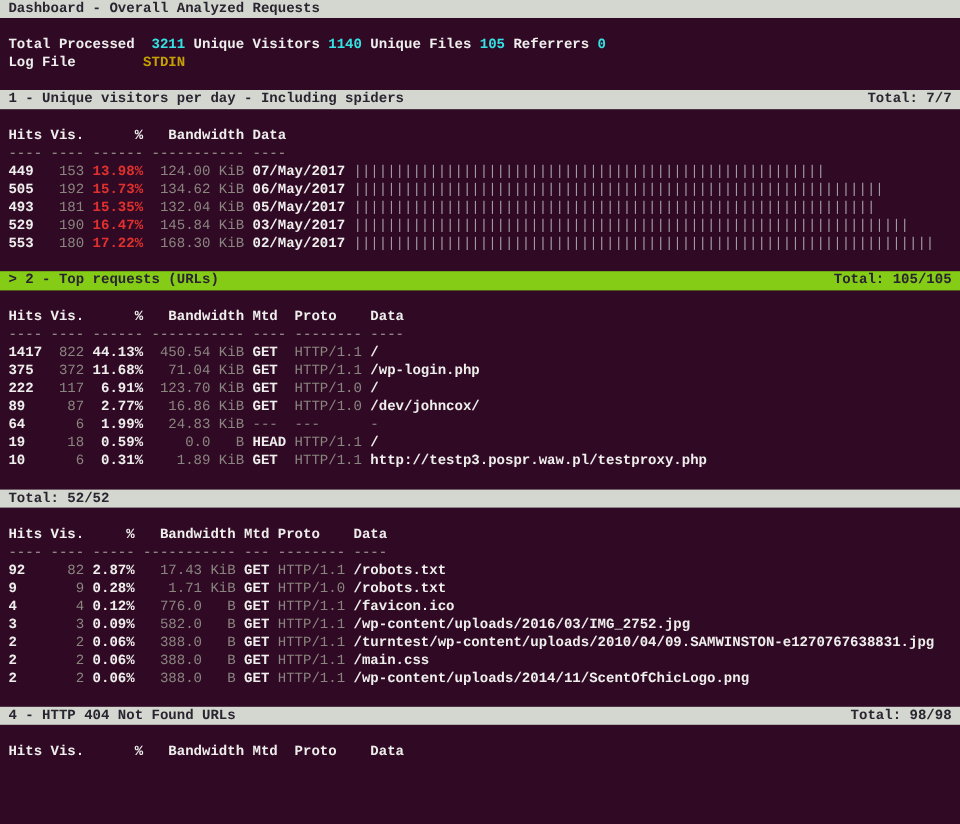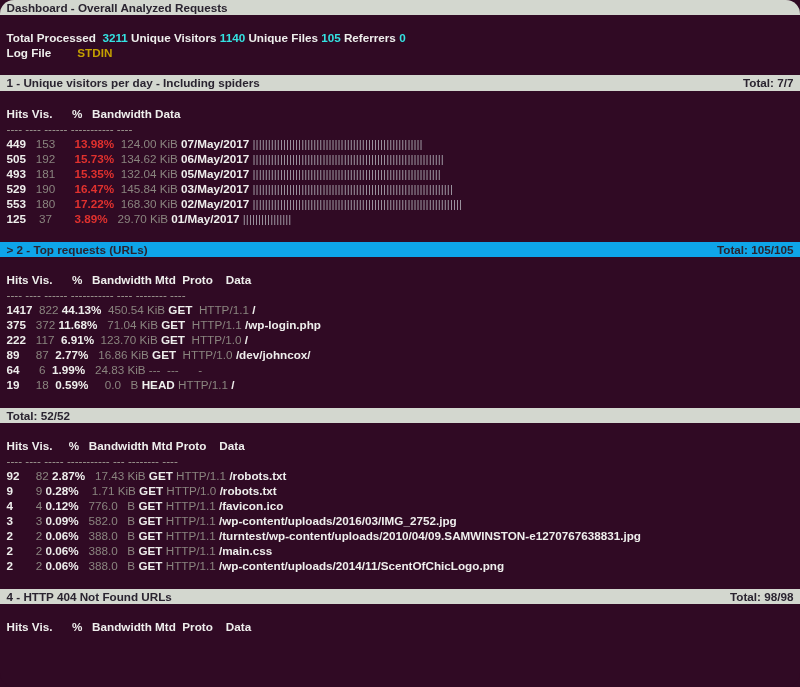--- a/index.html
+++ b/index.html
@@ -1,33 +1,33 @@
 <!DOCTYPE html>
 <html><head>
 <meta charset="utf-8">
 <style>
   html,body{margin:0;padding:0;background:#300a24;}
   .screen{
     width:800px;height:687px;overflow:hidden;position:relative;
     background:#300a24;
-    font-family:Liberation Sans, sans-serif;
-    font-size:11.7px;line-height:15.1px;border-radius:14px;
+    font-family:Liberation Mono, monospace;
+    font-size:11.7px;line-height:15.1px;
   }
   .row{height:15.1px;white-space:pre;padding-left:1ch;}
   .titlebar,.sec-bar{
     display:flex;justify-content:space-between;
     padding:0 1ch;background:#d3d7cf;color:#2a2430;font-weight:bold;
   }
-  .sec-bar.active{background:#0ea5e9;}
+  .sec-bar.active{background:#84cc16;}
   .teal{color:#07787a;font-weight:bold;}
   .w{color:#eeeeec;font-weight:bold;}
   .g{color:#8a857f;}
   .c{color:#34e2e2;font-weight:bold;}
   .y{color:#c4a000;font-weight:bold;}
-  .red{color:#e0312e;font-weight:bold;margin-left:16px;}
+  .red{color:#e0312e;font-weight:bold;}
   .max{color:#d3a625;font-weight:bold;}
   .dash{color:#a29d95;}
   .hdr{color:#eeeeec;font-weight:bold;}
   .bars{color:#a09aa4;}
 </style>
 </head>
 <body>
 
 <div class="screen">
   <div class="row titlebar">
@@ -43,34 +43,34 @@
       <div>
         <div class="row sec-bar"><span>1 - Unique visitors per day - Including spiders</span><span>Total: 7/7</span></div>
         <div class="row"></div>
         <div class="row"><span class="hdr">Hits</span> <span class="hdr">Vis.</span> <span class="hdr">     %</span> <span class="hdr">  Bandwidth</span> <span class="hdr">Data       </span></div>
         <div class="row"><span class="dash">----</span> <span class="dash">----</span> <span class="dash">------</span> <span class="dash">-----------</span> <span class="dash">----</span></div>
         <div class="row"><span class="w">449 </span> <span class="g"> 153</span> <span class="red">13.98%</span> <span class="g"> 124.00 KiB</span> <span class="w">07/May/2017</span> <span class="bars">||||||||||||||||||||||||||||||||||||||||||||||||||||||||</span></div>
         <div class="row"><span class="w">505 </span> <span class="g"> 192</span> <span class="red">15.73%</span> <span class="g"> 134.62 KiB</span> <span class="w">06/May/2017</span> <span class="bars">|||||||||||||||||||||||||||||||||||||||||||||||||||||||||||||||</span></div>
         <div class="row"><span class="w">493 </span> <span class="g"> 181</span> <span class="red">15.35%</span> <span class="g"> 132.04 KiB</span> <span class="w">05/May/2017</span> <span class="bars">||||||||||||||||||||||||||||||||||||||||||||||||||||||||||||||</span></div>
         <div class="row"><span class="w">529 </span> <span class="g"> 190</span> <span class="red">16.47%</span> <span class="g"> 145.84 KiB</span> <span class="w">03/May/2017</span> <span class="bars">||||||||||||||||||||||||||||||||||||||||||||||||||||||||||||||||||</span></div>
         <div class="row"><span class="w">553 </span> <span class="g"> 180</span> <span class="red">17.22%</span> <span class="g"> 168.30 KiB</span> <span class="w">02/May/2017</span> <span class="bars">|||||||||||||||||||||||||||||||||||||||||||||||||||||||||||||||||||||</span></div>
-        <div class="row"><span class="w">125 </span> <span class="g">  37</span> <span class="red"> 3.89%</span> <span class="g">  29.70 KiB</span> <span class="w">01/May/2017</span> <span class="bars">||||||||||||||||</span></div>
         <div class="row"></div>
       </div>
       <div>
         <div class="row sec-bar active"><span>&gt; 2 - Top requests (URLs)</span><span>Total: 105/105</span></div>
         <div class="row"></div>
         <div class="row"><span class="hdr">Hits</span> <span class="hdr">Vis.</span> <span class="hdr">     %</span> <span class="hdr">  Bandwidth</span> <span class="hdr">Mtd </span> <span class="hdr">Proto   </span> <span class="hdr">Data</span></div>
         <div class="row"><span class="dash">----</span> <span class="dash">----</span> <span class="dash">------</span> <span class="dash">-----------</span> <span class="dash">----</span> <span class="dash">--------</span> <span class="dash">----</span></div>
         <div class="row"><span class="w">1417</span> <span class="g"> 822</span> <span class="w">44.13%</span> <span class="g"> 450.54 KiB</span> <span class="w">GET </span> <span class="g">HTTP/1.1</span> <span class="w">/</span></div>
         <div class="row"><span class="w">375 </span> <span class="g"> 372</span> <span class="w">11.68%</span> <span class="g">  71.04 KiB</span> <span class="w">GET </span> <span class="g">HTTP/1.1</span> <span class="w">/wp-login.php</span></div>
         <div class="row"><span class="w">222 </span> <span class="g"> 117</span> <span class="w"> 6.91%</span> <span class="g"> 123.70 KiB</span> <span class="w">GET </span> <span class="g">HTTP/1.0</span> <span class="w">/</span></div>
         <div class="row"><span class="w">89  </span> <span class="g">  87</span> <span class="w"> 2.77%</span> <span class="g">  16.86 KiB</span> <span class="w">GET </span> <span class="g">HTTP/1.0</span> <span class="w">/dev/johncox/</span></div>
         <div class="row"><span class="w">64  </span> <span class="g">   6</span> <span class="w"> 1.99%</span> <span class="g">  24.83 KiB</span> <span class="g">--- </span> <span class="g">---     </span> <span class="g">-</span></div>
         <div class="row"><span class="w">19  </span> <span class="g">  18</span> <span class="w"> 0.59%</span> <span class="g">    0.0   B</span> <span class="w">HEAD</span> <span class="g">HTTP/1.1</span> <span class="w">/</span></div>
+        <div class="row"><span class="w">10  </span> <span class="g">   6</span> <span class="w"> 0.31%</span> <span class="g">   1.89 KiB</span> <span class="w">GET </span> <span class="g">HTTP/1.1</span> <span class="w">http://testp3.pospr.waw.pl/testproxy.php</span></div>
         <div class="row"></div>
       </div>
       <div>
         <div class="row sec-bar"><span>Total: 52/52</span></div>
         <div class="row"></div>
         <div class="row"><span class="hdr">Hits</span> <span class="hdr">Vis.</span> <span class="hdr">    %</span> <span class="hdr">  Bandwidth</span> <span class="hdr">Mtd</span> <span class="hdr">Proto   </span> <span class="hdr">Data</span></div>
         <div class="row"><span class="dash">----</span> <span class="dash">----</span> <span class="dash">-----</span> <span class="dash">-----------</span> <span class="dash">---</span> <span class="dash">--------</span> <span class="dash">----</span></div>
         <div class="row"><span class="w">92  </span> <span class="g">  82</span> <span class="w">2.87%</span> <span class="g">  17.43 KiB</span> <span class="w">GET</span> <span class="g">HTTP/1.1</span> <span class="w">/robots.txt</span></div>
         <div class="row"><span class="w">9   </span> <span class="g">   9</span> <span class="w">0.28%</span> <span class="g">   1.71 KiB</span> <span class="w">GET</span> <span class="g">HTTP/1.0</span> <span class="w">/robots.txt</span></div>
         <div class="row"><span class="w">4   </span> <span class="g">   4</span> <span class="w">0.12%</span> <span class="g">  776.0   B</span> <span class="w">GET</span> <span class="g">HTTP/1.1</span> <span class="w">/favicon.ico</span></div>

